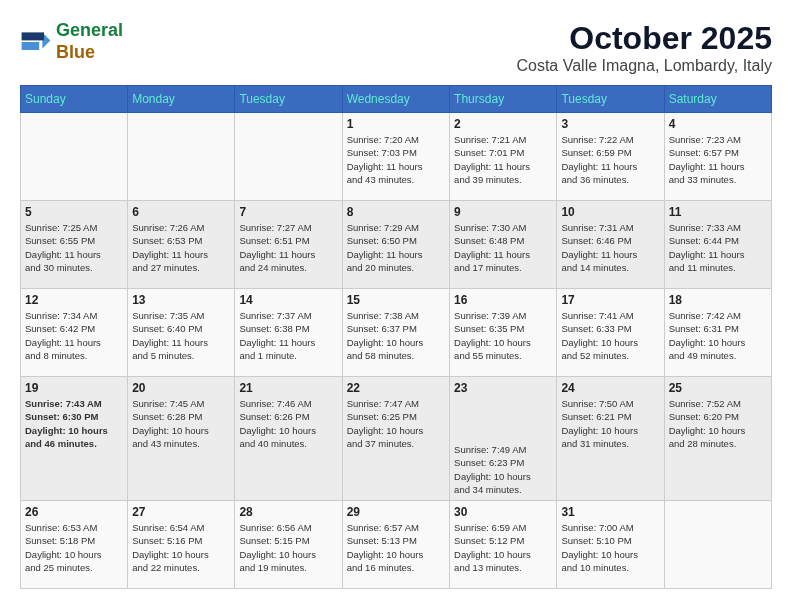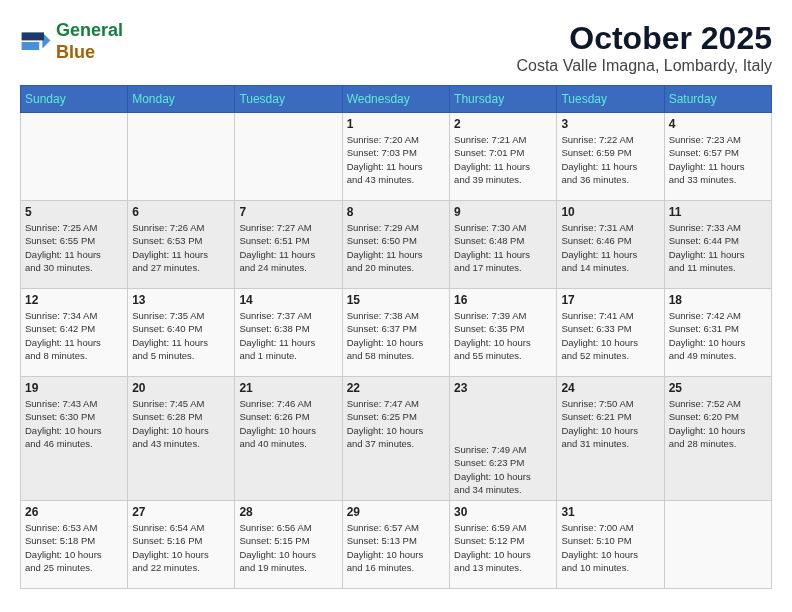--- a/index.html
+++ b/index.html
@@ -256,21 +256,21 @@
           <span class="day-num">18</span>
           <div class="day-info" style="white-space: pre-line;">Sunrise: 7:42 AM
 Sunset: 6:31 PM
 Daylight: 10 hours
 and 49 minutes.</div>
         </td>
       </tr>
       <tr>
         <td>
           <span class="day-num">19</span>
-          <div class="day-info" style="white-space: pre-line;">Sunrise: 7:43 AM
+          <div class="day-info" style="white-space: pre-line; font-weight: bold;">Sunrise: 7:43 AM
 Sunset: 6:30 PM
 Daylight: 10 hours
 and 46 minutes.</div>
         </td>
         <td>
           <span class="day-num">20</span>
           <div class="day-info" style="white-space: pre-line;">Sunrise: 7:45 AM
 Sunset: 6:28 PM
 Daylight: 10 hours
 and 43 minutes.</div>

